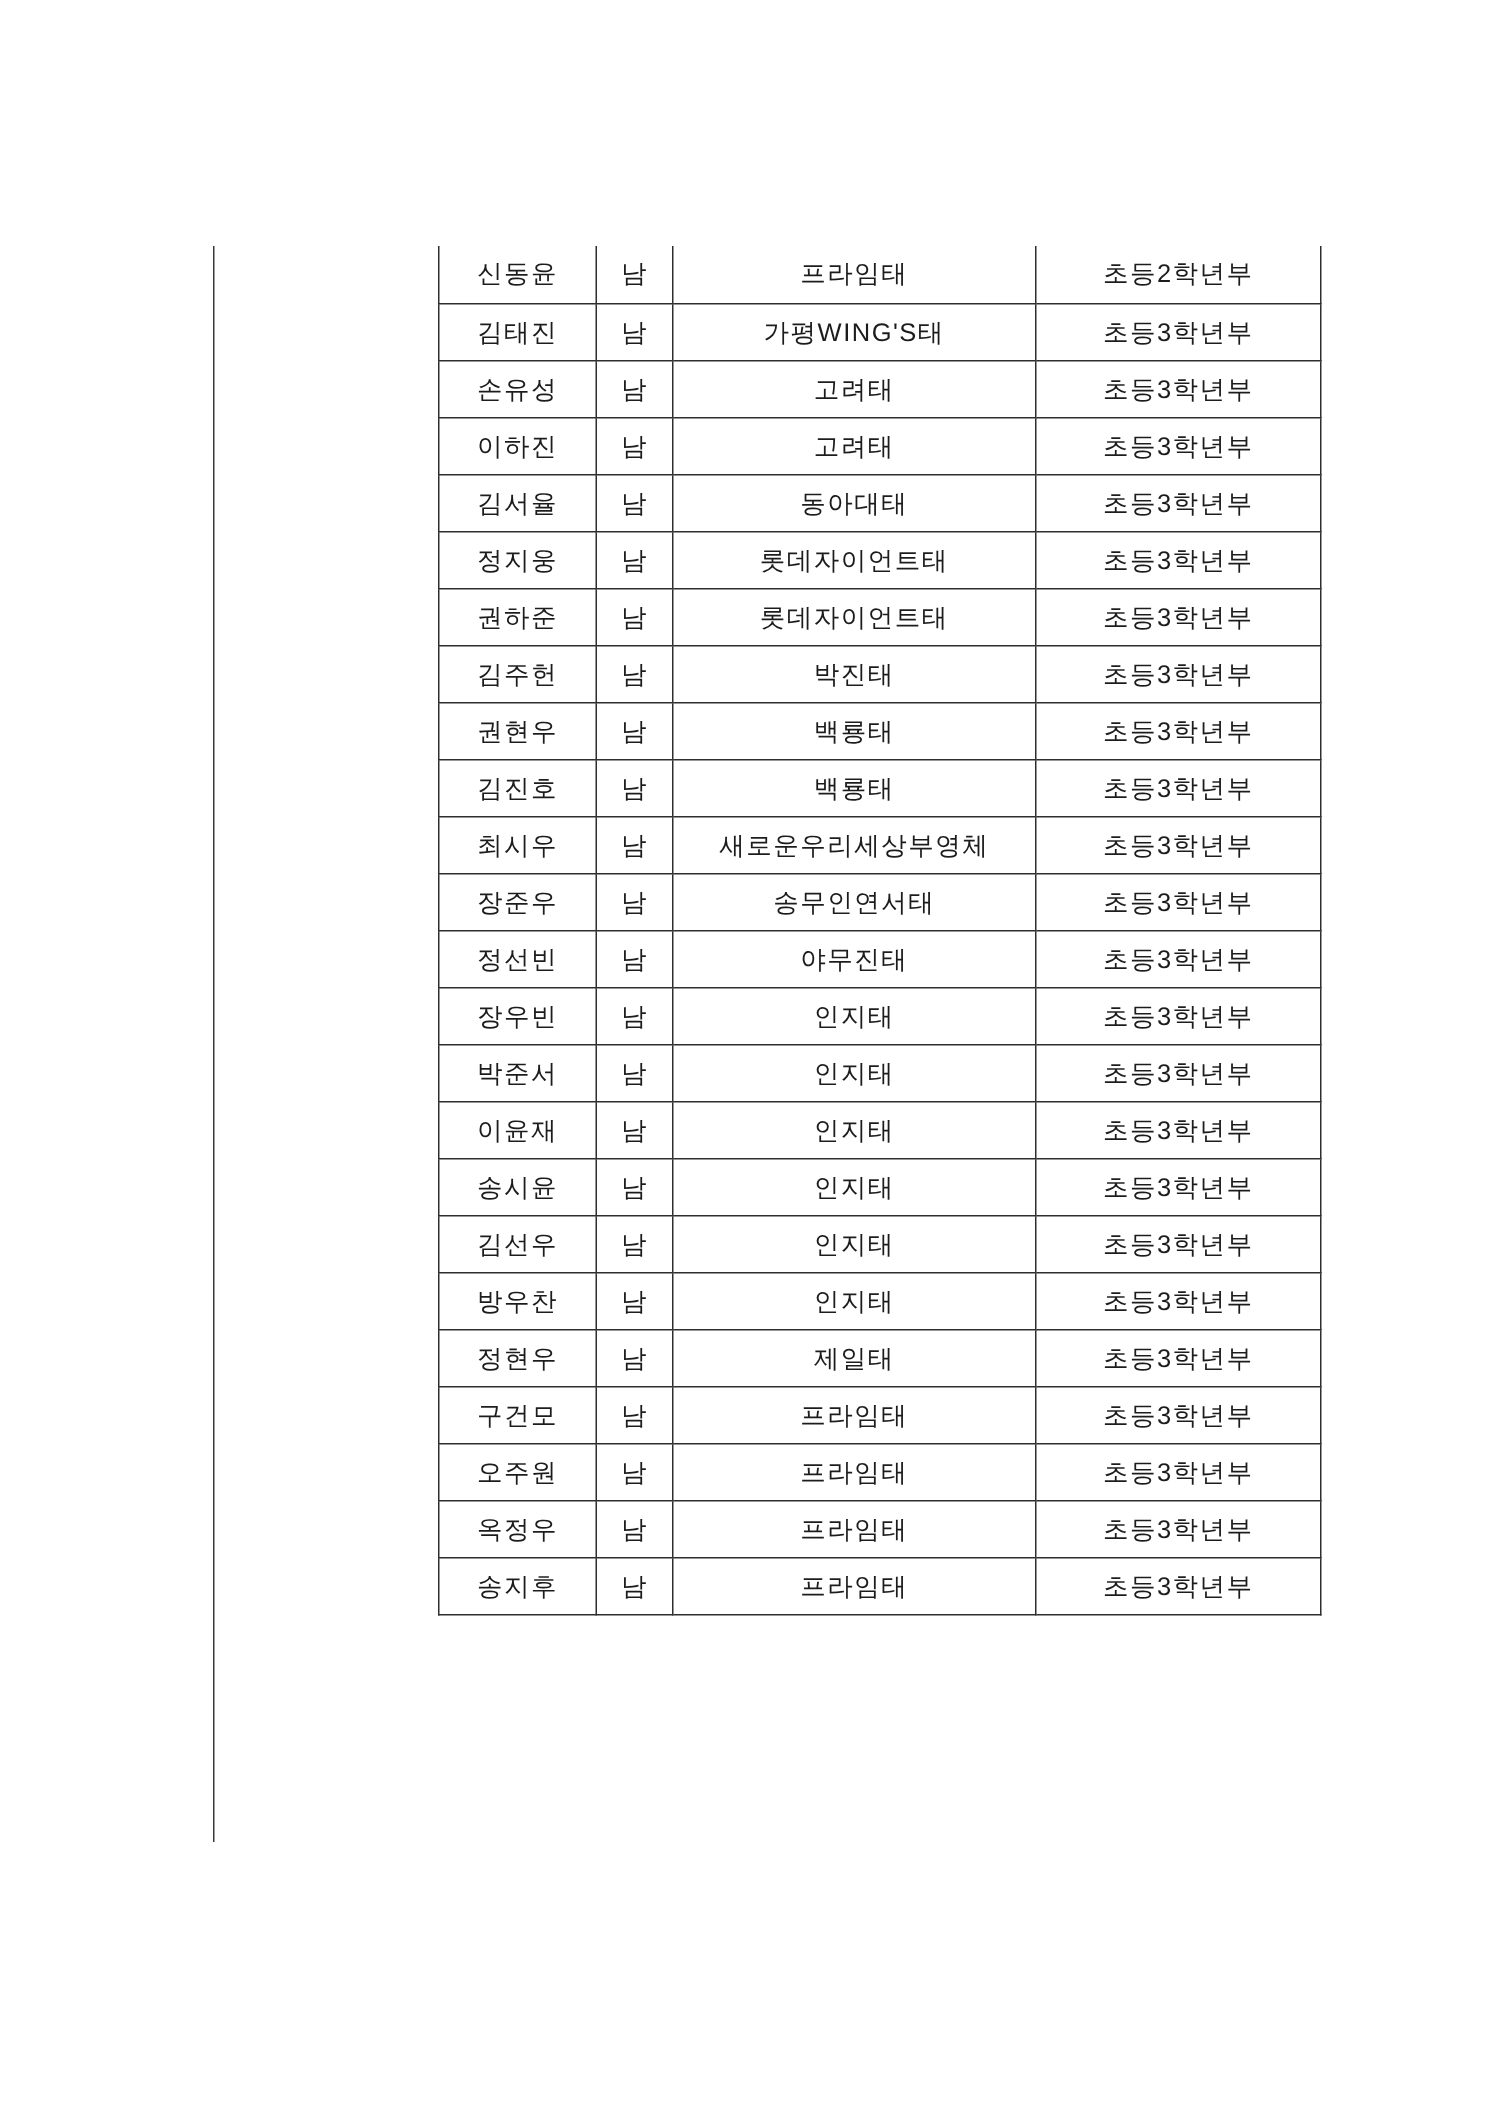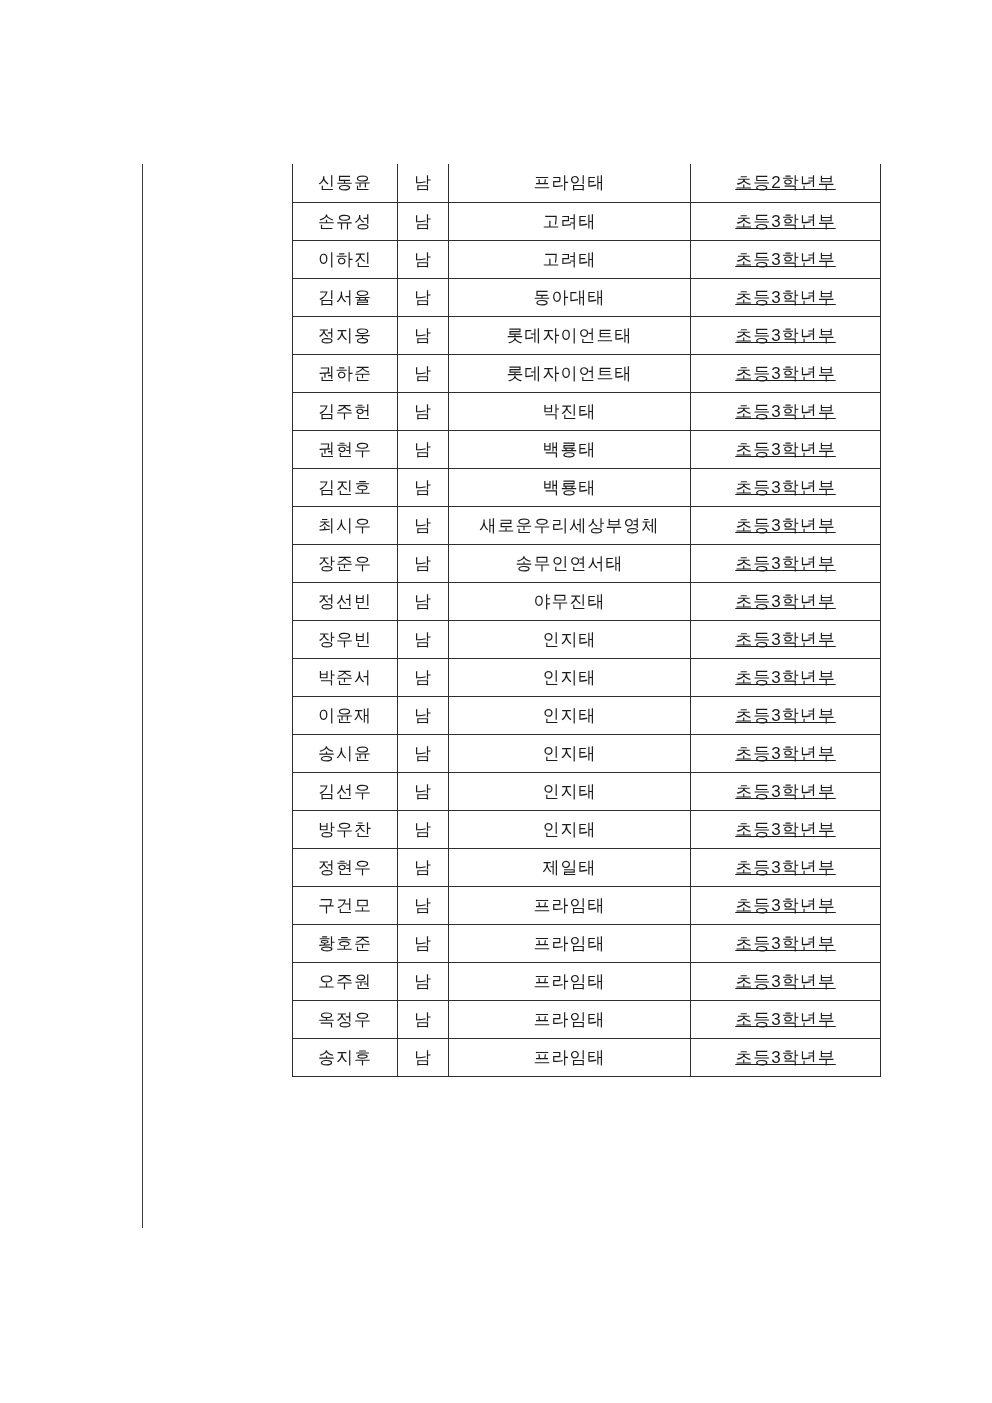--- a/index.html
+++ b/index.html
@@ -48,21 +48,21 @@
     overflow: hidden;
     padding: 0;
   }
 
   
   table.roster tr:first-child td { border-top: 0; }
 
   .col-name     { width: 105px; }
   .col-gender   { width: 51px;  }
   .col-club     { width: 242px; }
-  .col-division { width: 190px; text-decoration: underline; }
+  .col-division { width: 190px; }
 </style>
 </head>
 <body>
 
 <div class="page">
 
   <div class="left-rule"></div>
 
   <table class="roster">
     <colgroup>
@@ -73,20 +73,26 @@
     </colgroup>
     <tbody>
 
     <tr>
           <td class="col-name">신동윤</td>
           <td class="col-gender">남</td>
           <td class="col-club">프라임태</td>
           <td class="col-division">초등2학년부</td>
         </tr>
         <tr>
+          <td class="col-name">김태진</td>
+          <td class="col-gender">남</td>
+          <td class="col-club">가평WING'S태</td>
+          <td class="col-division">초등3학년부</td>
+        </tr>
+        <tr>
           <td class="col-name">손유성</td>
           <td class="col-gender">남</td>
           <td class="col-club">고려태</td>
           <td class="col-division">초등3학년부</td>
         </tr>
         <tr>
           <td class="col-name">이하진</td>
           <td class="col-gender">남</td>
           <td class="col-club">고려태</td>
           <td class="col-division">초등3학년부</td>
@@ -182,26 +188,20 @@
           <td class="col-division">초등3학년부</td>
         </tr>
         <tr>
           <td class="col-name">정현우</td>
           <td class="col-gender">남</td>
           <td class="col-club">제일태</td>
           <td class="col-division">초등3학년부</td>
         </tr>
         <tr>
           <td class="col-name">구건모</td>
-          <td class="col-gender">남</td>
-          <td class="col-club">프라임태</td>
-          <td class="col-division">초등3학년부</td>
-        </tr>
-        <tr>
-          <td class="col-name">황호준</td>
           <td class="col-gender">남</td>
           <td class="col-club">프라임태</td>
           <td class="col-division">초등3학년부</td>
         </tr>
         <tr>
           <td class="col-name">오주원</td>
           <td class="col-gender">남</td>
           <td class="col-club">프라임태</td>
           <td class="col-division">초등3학년부</td>
         </tr>

